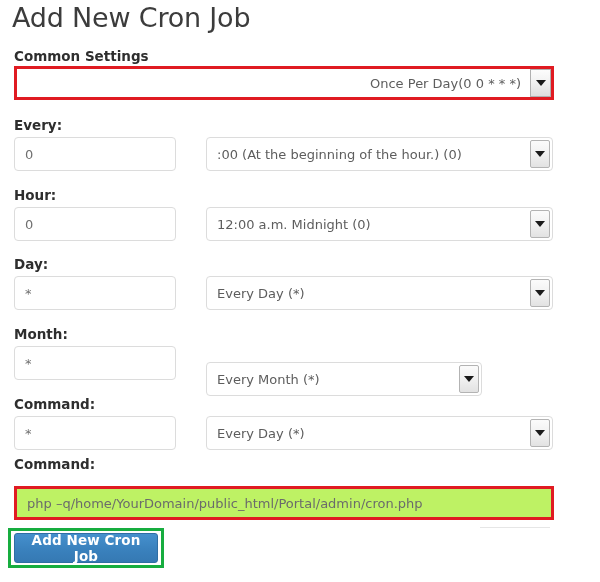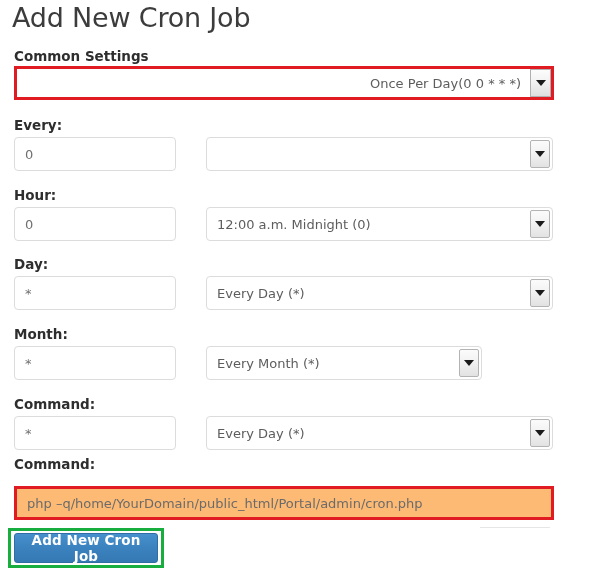--- a/index.html
+++ b/index.html
@@ -160,21 +160,21 @@
     height: 0;
     border-left: 5px solid transparent;
     border-right: 5px solid transparent;
     border-top: 6px solid #1a1a1a;
   }
 
   
   .command-input {
     position: absolute;
     box-sizing: border-box;
-    background: #fdba74;
+    background: #bef264;
     border: none;
     font-family: "DejaVu Sans", "Liberation Sans", sans-serif;
     font-size: 13px;
     color: #6b6b6b;
     padding: 8px 10px;
     outline: none;
     white-space: nowrap;
     overflow: hidden;
   }
 
@@ -214,20 +214,21 @@
     <div class="sel-text">Once Per Day(0 0 * * *)</div>
     <div class="sel-arrow-btn">
         <span class="tri"></span>
       </div>
   </div>
   <div class="redbox" style="left:14px; top:66px; width:540px; height:34px;"></div>
 
   <div class="field-label" style="top:117px;">Every:</div>
   <input class="text-input" style="left: 14px; top: 137px; width: 162px;" value="0">
   <div class="select-wrap" style="left:206px; top:137px; width:347px;">
+    <div class="sel-text">:00 (At the beginning of the hour.) (0)</div>
     <div class="sel-arrow-btn">
         <span class="tri"></span>
       </div>
   </div>
 
   <div class="field-label" style="top:187px;">Hour:</div>
   <input class="text-input" style="left: 14px; top: 207px; width: 162px;" value="0">
   <div class="select-wrap" style="left:206px; top:207px; width:347px;">
     <div class="sel-text">12:00 a.m. Midnight (0)</div>
     <div class="sel-arrow-btn">
@@ -239,21 +240,21 @@
   <input class="text-input" style="left: 14px; top: 276px; width: 162px;" value="*">
   <div class="select-wrap" style="left:206px; top:276px; width:347px;">
     <div class="sel-text">Every Day (*)</div>
     <div class="sel-arrow-btn">
         <span class="tri"></span>
       </div>
   </div>
 
   <div class="field-label" style="top:326px;">Month:</div>
   <input class="text-input" style="left: 14px; top: 346px; width: 162px;" value="*">
-  <div class="select-wrap" style="left:206px; top:346px; width:276px;">
+  <div class="select-wrap" style="left:206px; top:362px; width:276px;">
     <div class="sel-text">Every Month (*)</div>
     <div class="sel-arrow-btn">
         <span class="tri"></span>
       </div>
   </div>
 
   <div class="field-label" style="top:396px;">Command:</div>
   <input class="text-input" style="left: 14px; top: 416px; width: 162px;" value="*">
   <div class="select-wrap" style="left:206px; top:416px; width:347px;">
     <div class="sel-text">Every Day (*)</div>

